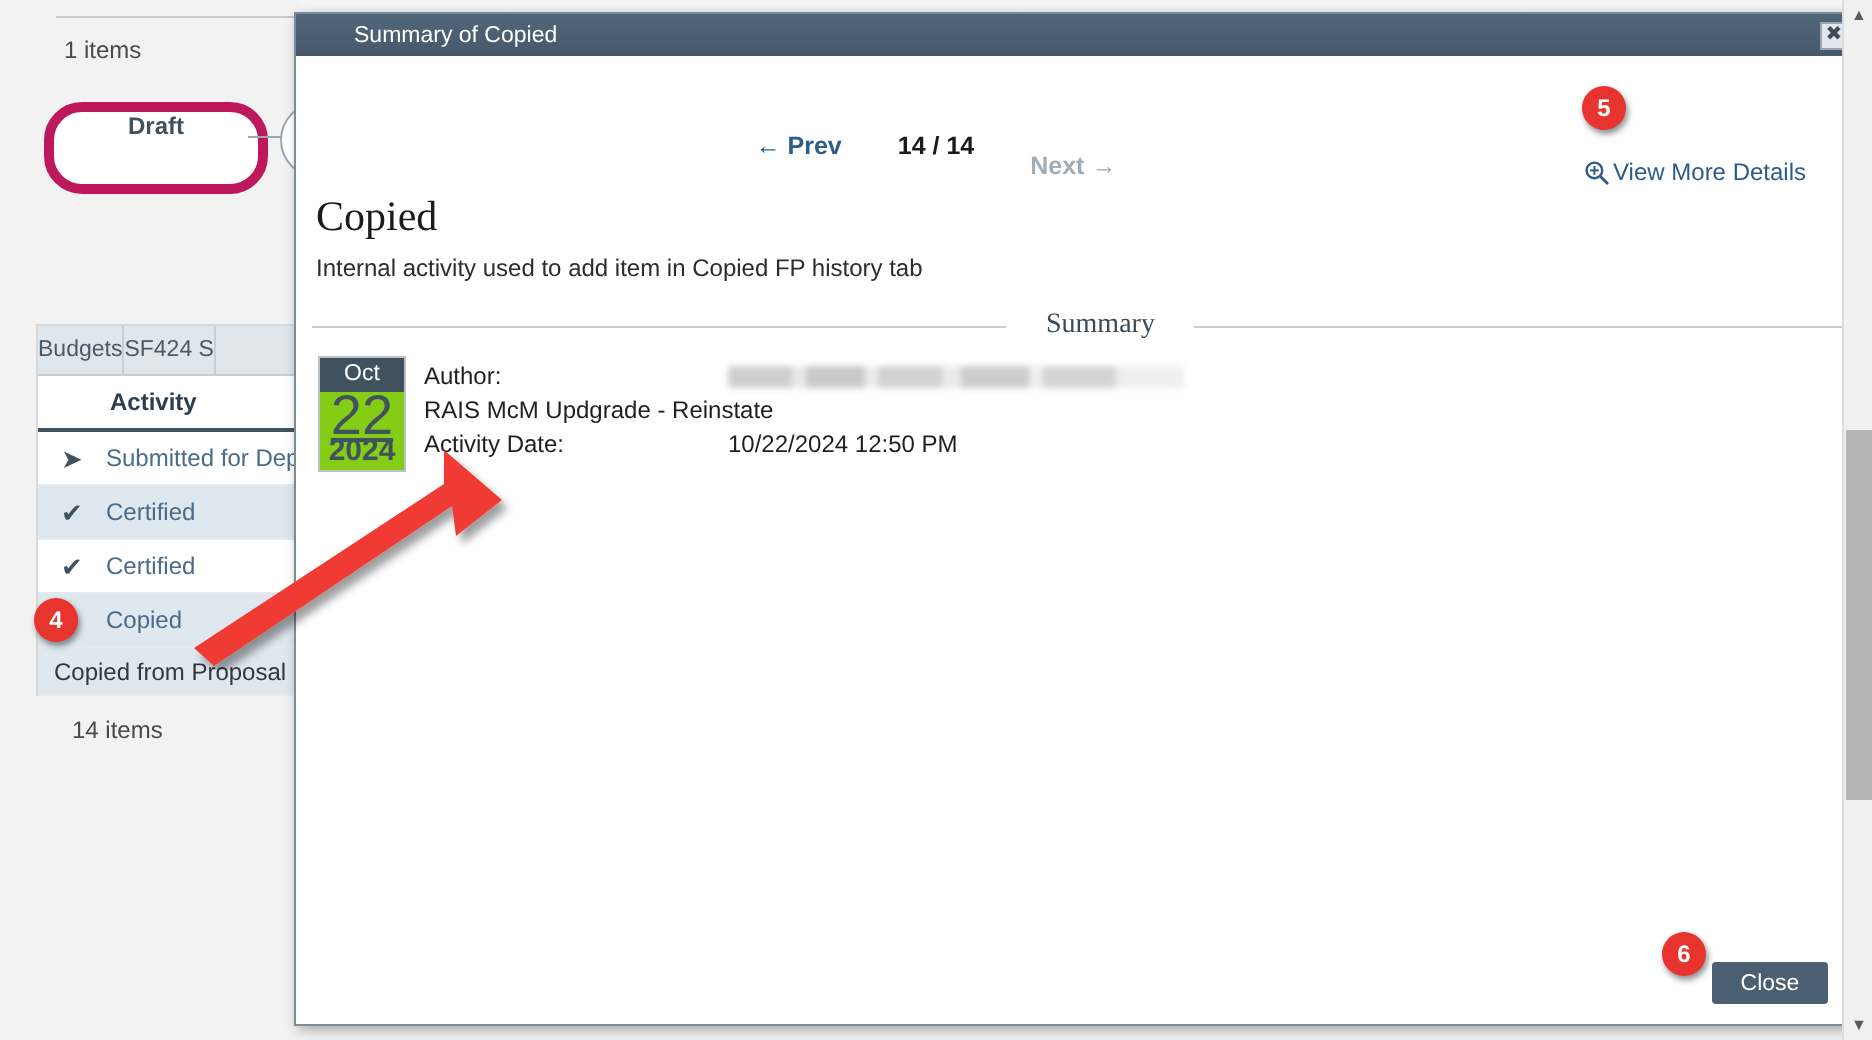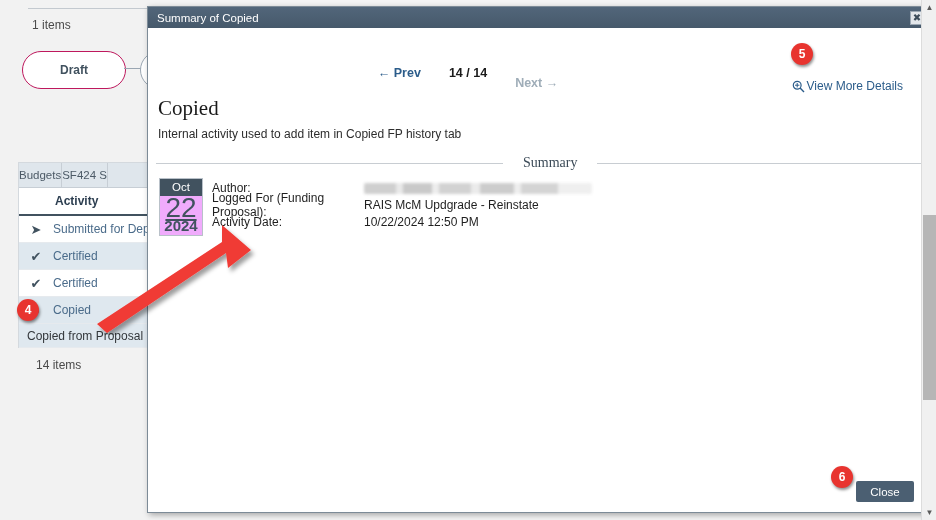--- a/index.html
+++ b/index.html
@@ -37,25 +37,25 @@
   #bg-items-count-top {
     position: absolute;
     left: 32px; top: 18px;
     font-size: 12px;
     color: #4a4a4a;
   }
   #bg-draft-pill {
     position: absolute;
     left: 22px; top: 51px;
     width: 102px; height: 36px;
-    border: 1px solid #be185d;
+    border: 5px solid #be185d;
     border-radius: 19px;
     background: #ffffff;
     display: flex;
-    align-items: center;
+    align-items: flex-start;
     justify-content: center;
     font-size: 12px;
     font-weight: bold;
     color: #41525f;
   }
   #bg-draft-connector {
     position: absolute;
     left: 124px; top: 68px;
     width: 32px; height: 1px;
     background: #9aa6b2;
@@ -159,20 +159,21 @@
     background: linear-gradient(to bottom, #52667a 0%, #46596b 100%);
     display: flex;
     align-items: center;
     padding: 0 4px 0 9px;
     box-sizing: border-box;
   }
   #modal-title {
     font-size: 11.5px;
     color: #ffffff;
     flex: 1;
+    margin-left: 20px;
   }
   #modal-close-x {
     width: 14px; height: 14px;
     background: #e2e6ea;
     border: 1px solid #9aa6b2;
     color: #3c4c5a;
     font-size: 10px;
     line-height: 12px;
     text-align: center;
     cursor: pointer;
@@ -262,21 +263,21 @@
     color: #3b4a57;
     white-space: nowrap;
   }
 
   
   #date-block {
     position: absolute;
     left: 11px; top: 150px;
     width: 44px;
     border: 1px solid #b9c1c9;
-    background: #f0abfc;
+    background: #84cc16;
     text-align: center;
     box-sizing: border-box;
   }
   #date-month {
     background: #41525f;
     color: #ffffff;
     font-size: 11.5px;
     line-height: 17px;
     height: 17px;
   }
@@ -478,21 +479,20 @@
       <div id="date-day">22</div>
       <div id="date-year">2024</div>
     </div>
 
     <div id="summary-fields">
       <div class="field-row">
         <span class="field-label">Author:</span>
         <span id="author-value-redacted"></span>
       </div>
       <div class="field-row">
-        <span class="field-label">Logged For (Funding Proposal):</span>
         <span class="field-value">RAIS McM Updgrade - Reinstate</span>
       </div>
       <div class="field-row">
         <span class="field-label">Activity Date:</span>
         <span class="field-value">10/22/2024 12:50 PM</span>
       </div>
     </div>
 
     <button id="close-button">Close</button>
   </div>

